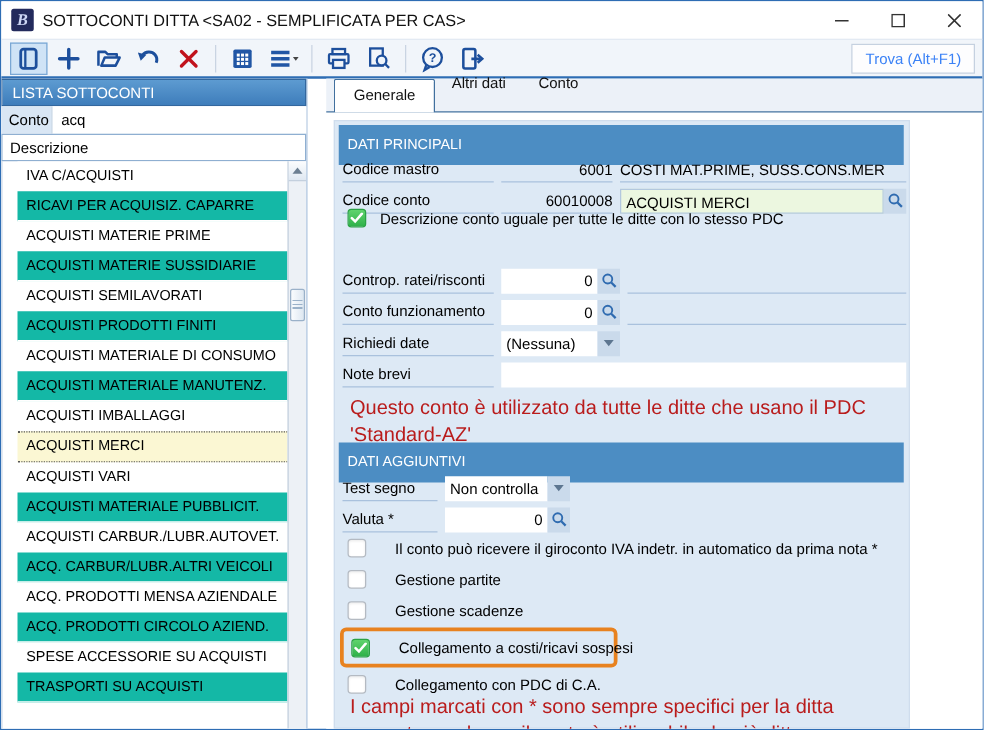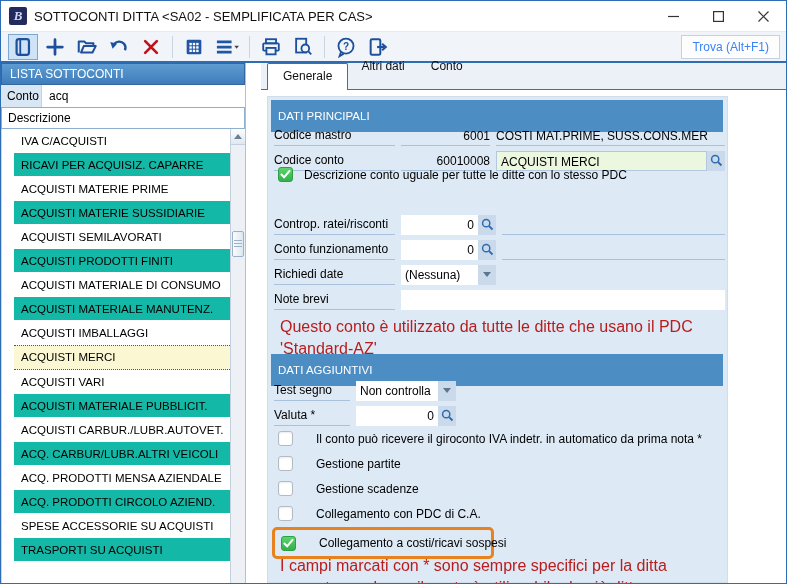--- a/index.html
+++ b/index.html
@@ -347,32 +347,32 @@
                 <span class="cb-lab">Il conto può ricevere il giroconto IVA indetr. in automatico da prima nota *</span>
               </div>
               <div class="cb-row">
                 <span class="cbx off"></span>
                 <span class="cb-lab">Gestione partite</span>
               </div>
               <div class="cb-row">
                 <span class="cbx off"></span>
                 <span class="cb-lab">Gestione scadenze</span>
               </div>
-              <div class="cb-row">
-                <span class="cbx off"></span>
-                <span class="cb-lab">Collegamento con PDC di C.A.</span>
-              </div>
               <div class="cb-row hl">
                 <span class="cbx on">
                   <svg viewBox="0 0 12 10" width="11" height="9">
                     <path d="M1.5 5l3 3 6-7" fill="none" stroke="#fff" stroke-width="2.2" stroke-linecap="round"></path>
                   </svg>
                 </span>
                 <span class="cb-lab">Collegamento a costi/ricavi sospesi</span>
               </div>
+              <div class="cb-row">
+                <span class="cbx off"></span>
+                <span class="cb-lab">Collegamento con PDC di C.A.</span>
+              </div>
             </div>
 
           <div class="info-text" style="top:458px">I campi marcati con * sono sempre specifici per la ditta corrente, anche se il conto è utilizzabile da più ditte</div>
 
         </div>
       </div>
     </div>
   </div>
 </div>
 

